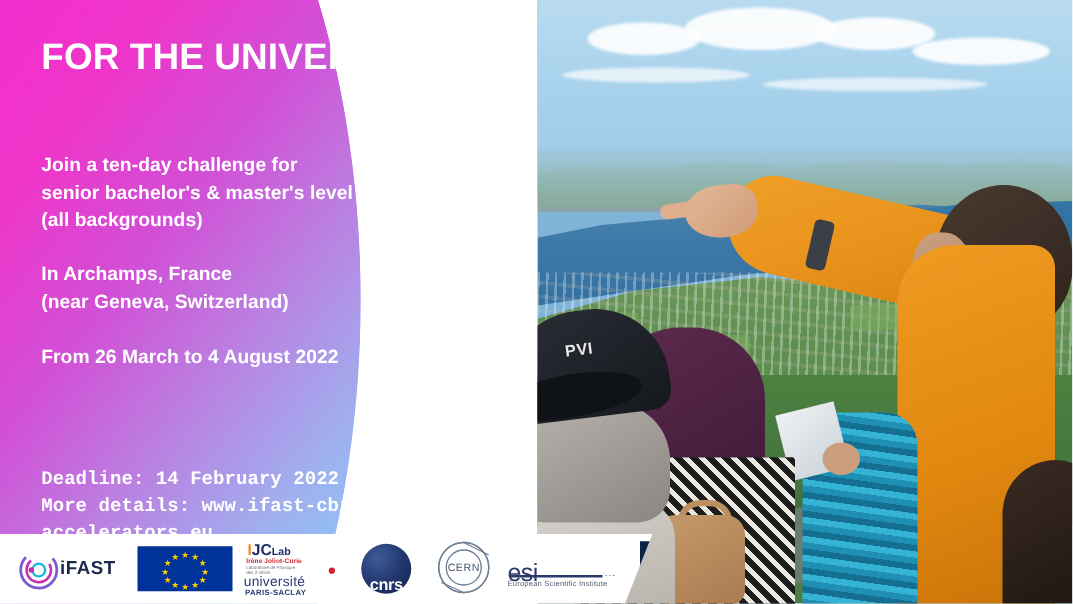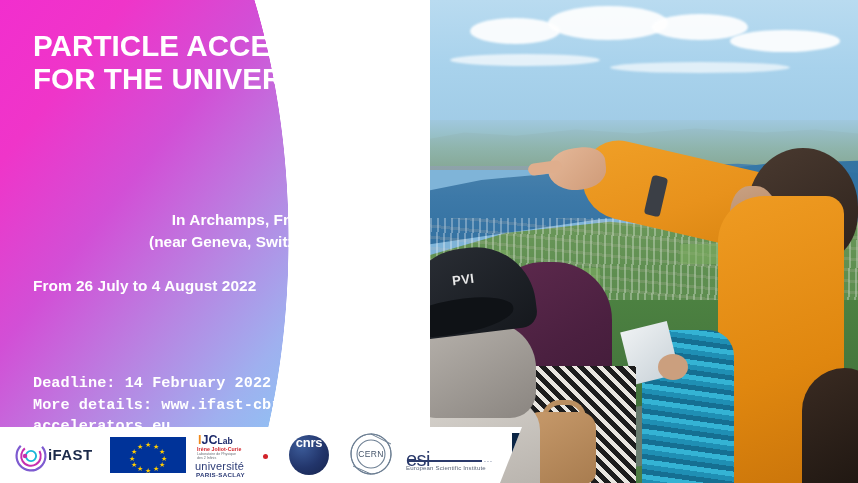--- a/index.html
+++ b/index.html
@@ -139,21 +139,21 @@
     left:33px;top:29px;width:430px;
     font-size:29.5px;font-weight:bold;line-height:1.12;
     letter-spacing:.1px;
   }
   .headline .l2{display:block;}
   .para{
     left:33px;font-size:15.4px;font-weight:bold;line-height:1.42;
     letter-spacing:.05px;
   }
   .p-join{top:122px;width:430px;}
-  .p-loc{top:209px;width:430px;text-align:center;}
+  .p-loc{top:209px;width:430px;}
   .p-dates{top:275px;width:430px;}
   .applynow{
     left:33px;top:315px;font-size:29px;font-weight:bold;letter-spacing:.6px;
   }
   .p-deadline{top:373px;width:460px;font-size:15.2px;}
 
   
   .logobar{
     position:absolute;left:0;bottom:0;width:558px;height:56px;
     background:#ffffff;
@@ -181,21 +181,21 @@
   .ijc .ijc-red{position:absolute;left:5px;top:14px;font-size:5.2px;color:#d2232a;font-weight:bold;letter-spacing:.1px;}
   .ijc .ijc-grey{position:absolute;left:5px;top:20px;font-size:3.6px;color:#6b6f76;line-height:1.25;}
   .ijc .ijc-univ{position:absolute;left:3px;top:28px;font-size:11px;color:#2b3a75;letter-spacing:.2px;}
   .ijc .ijc-ps{position:absolute;left:4px;top:39px;font-size:6.2px;font-weight:bold;color:#2b3a75;letter-spacing:.3px;}
   .ijc .ijc-dot{position:absolute;right:10px;top:22px;width:5px;height:5px;border-radius:50%;background:#d2232a;}
 
   
   .cnrs{width:62px;height:46px;display:flex;align-items:center;justify-content:center;}
   .cnrs-circle{width:40px;height:40px;border-radius:50%;
     background:radial-gradient(circle at 32% 28%,#3c5c9a 0%,#22356b 55%,#16244d 100%);
-    display:flex;align-items:flex-start;justify-content:center;}
+    display:flex;align-items:flex-end;justify-content:center;}
   .cnrs-circle span{color:#fff;font-size:13px;font-weight:bold;letter-spacing:-.3px;}
 
   
   .cern{width:62px;height:46px;position:relative;}
 
   
   .esi{width:104px;height:46px;position:relative;}
   .esi .esi-word{position:absolute;left:4px;top:16px;font-size:20px;color:#2b3a6b;letter-spacing:-.5px;}
   .esi .esi-line{position:absolute;left:6px;top:28px;width:74px;height:2px;background:#2b3a6b;}
   .esi .esi-dots{position:absolute;left:82px;top:24px;font-size:7px;color:#2b3a6b;letter-spacing:1px;}
@@ -261,27 +261,29 @@
       <div class="cap-brim"></div>
       <div class="cap-pvi">PVI</div>
 
       <div class="dark-head"></div>
     </div>
   </div>
 
   <div class="gradpanel"></div>
 
   <div class="txt headline">
-    <span>PARTICLE ACCELERATORS</span>
     <span class="l2">FOR THE UNIVERSITY</span>
   </div>
 
+  <div class="txt para p-join" style="white-space:pre-line;">Join a ten-day challenge for
+senior bachelor's &amp; master's level students
+(all backgrounds)</div>
   <div class="txt para p-loc" style="white-space:pre-line;">In Archamps, France
 (near Geneva, Switzerland)</div>
-  <div class="txt para p-dates">From 26 July to 4 August 2022</div>
+  <div class="txt para p-dates">From 26 March to 4 August 2022</div>
 
 
   <div class="txt para p-deadline" style="white-space:pre-line;font-family:Liberation Mono, monospace;">Deadline: 14 February 2022
 More details: www.ifast-cbi.particle-accelerators.eu</div>
 
   <div class="logobar">
     <div class="logos">
 
       <div class="logo ifast">
         <svg class="rings" viewBox="0 0 40 40">

